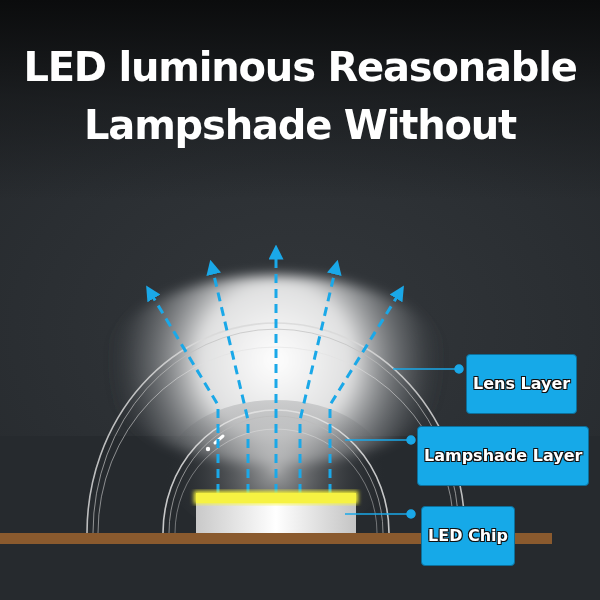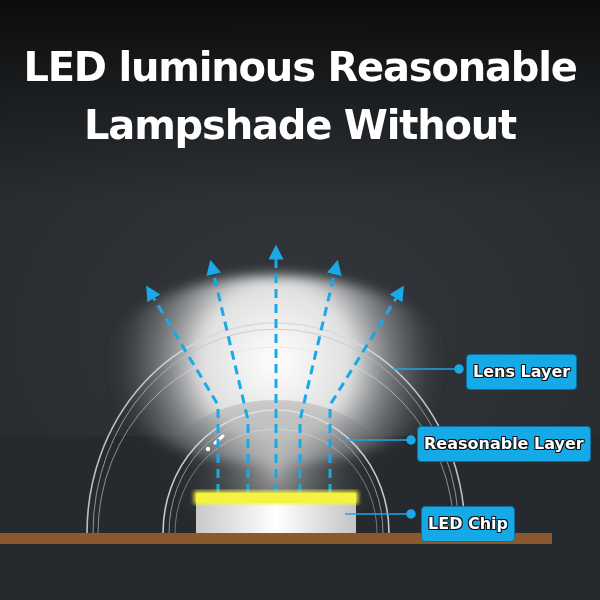--- a/index.html
+++ b/index.html
@@ -8,21 +8,21 @@
     background:radial-gradient(ellipse 520px 380px at 300px 330px,#33373b 0%,#2a2e32 55%,#232629 100%);}
   .topfade{position:absolute;left:0;top:0;width:600px;height:200px;
     background:linear-gradient(#0b0c0d 0%,rgba(20,22,24,0.6) 50%,rgba(38,42,46,0) 100%);}
   .title{position:absolute;left:0;top:38px;width:600px;text-align:center;
     font-family:"DejaVu Sans","Liberation Sans",sans-serif;font-weight:bold;
     color:#ffffff;font-size:40px;line-height:58px;letter-spacing:-1.2px;}
   .title div{white-space:nowrap;}
   svg{position:absolute;left:0;top:0;}
   .label{position:absolute;background:#16a9e8;border:1.5px solid #0d6f9a;border-radius:4px;
     font-family:"DejaVu Sans","Liberation Sans",sans-serif;font-weight:bold;color:#fff;
-    font-size:16px;line-height:26px;padding:4px 6px;white-space:nowrap;
+    font-size:16px;line-height:26px;padding:16px 6px;white-space:nowrap;
     text-shadow:-1px -1px 0 #111,1px -1px 0 #111,-1px 1px 0 #111,1px 1px 0 #111;}
 </style>
 </head>
 <body>
 
 <div class="stage">
   <div class="topfade"></div>
 
   <div class="title">
     <div>LED luminous Reasonable</div>
@@ -97,15 +97,15 @@
       <line x1="393" y1="369" x2="459" y2="369"></line>
         <circle cx="459" cy="369" r="4"></circle>
       <line x1="345" y1="440" x2="411" y2="440"></line>
         <circle cx="411" cy="440" r="4"></circle>
       <line x1="345" y1="514" x2="411" y2="514"></line>
         <circle cx="411" cy="514" r="4"></circle>
     </g>
   </svg>
 
   <div class="label" style="left:466px;top:354px;">Lens Layer</div>
-  <div class="label" style="left:417px;top:426px;">Reasonable Layer</div>
+  <div class="label" style="left:417px;top:426px;">Lampshade Layer</div>
   <div class="label" style="left:421px;top:506px;">LED Chip</div>
 </div>
 
 </body></html>

